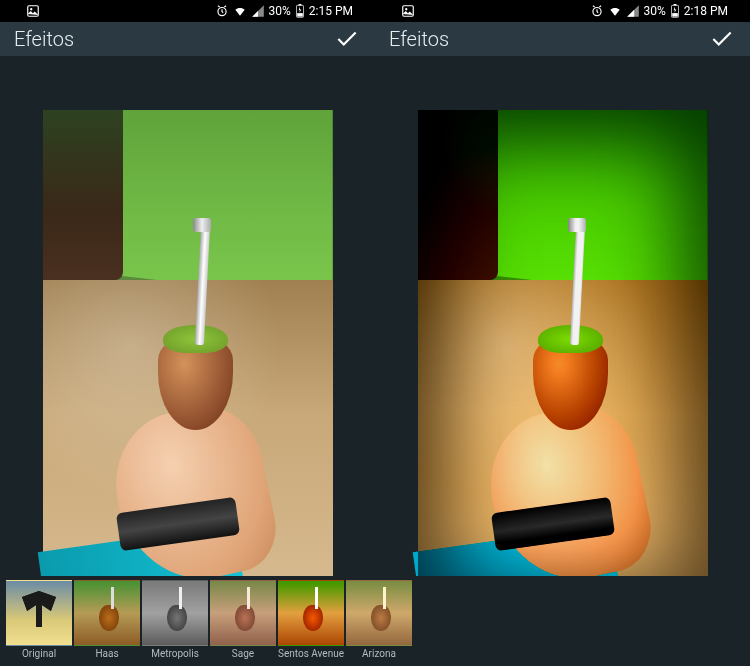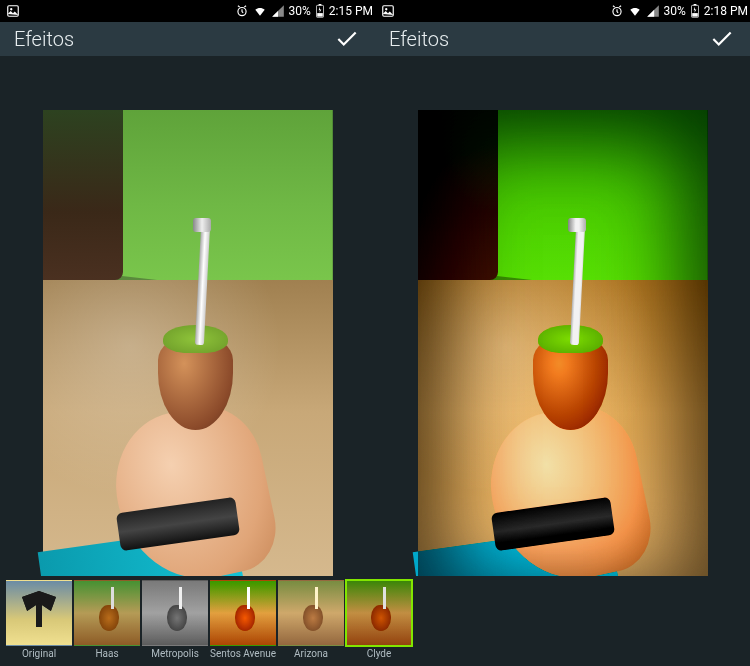--- a/index.html
+++ b/index.html
@@ -20,21 +20,21 @@
     position: relative;
   }
   .status-bar {
     height: 22px;
     background: #000;
     color: #fff;
     display: flex;
     align-items: center;
     justify-content: flex-end;
     font-size: 12px;
-    padding: 0 2px;
+    padding: 0 22px;
     gap: 4px;
   }
   .status-left { flex: 1; display: flex; align-items: center; padding-left: 4px; }
   .status-icon { display: inline-flex; align-items: center; }
   .header {
     height: 34px;
     background: #2b3a42;
     display: flex;
     align-items: center;
     justify-content: space-between;
@@ -338,33 +338,33 @@
     <div class="filter-label">Haas</div>
   </div>
   <div class="filter-item">
     <div class="filter-thumb f-metro">
         <div class="thumb-gourd"></div>
         <div class="thumb-straw"></div>
       </div>
     <div class="filter-label">Metropolis</div>
   </div>
   <div class="filter-item">
+    <div class="filter-thumb f-sage">
+        <div class="thumb-gourd"></div>
+        <div class="thumb-straw"></div>
+      </div>
+    <div class="filter-label">Sage</div>
+  </div>
+  <div class="filter-item">
     <div class="filter-thumb f-sentos">
         <div class="thumb-gourd"></div>
         <div class="thumb-straw"></div>
       </div>
     <div class="filter-label">Sentos Avenue</div>
   </div>
   <div class="filter-item">
     <div class="filter-thumb f-arizona">
         <div class="thumb-gourd"></div>
         <div class="thumb-straw"></div>
       </div>
     <div class="filter-label">Arizona</div>
   </div>
-  <div class="filter-item">
-    <div class="filter-thumb f-clyde selected">
-        <div class="thumb-gourd"></div>
-        <div class="thumb-straw"></div>
-      </div>
-    <div class="filter-label">Clyde</div>
-  </div>
 </div>
 
 </body></html>

